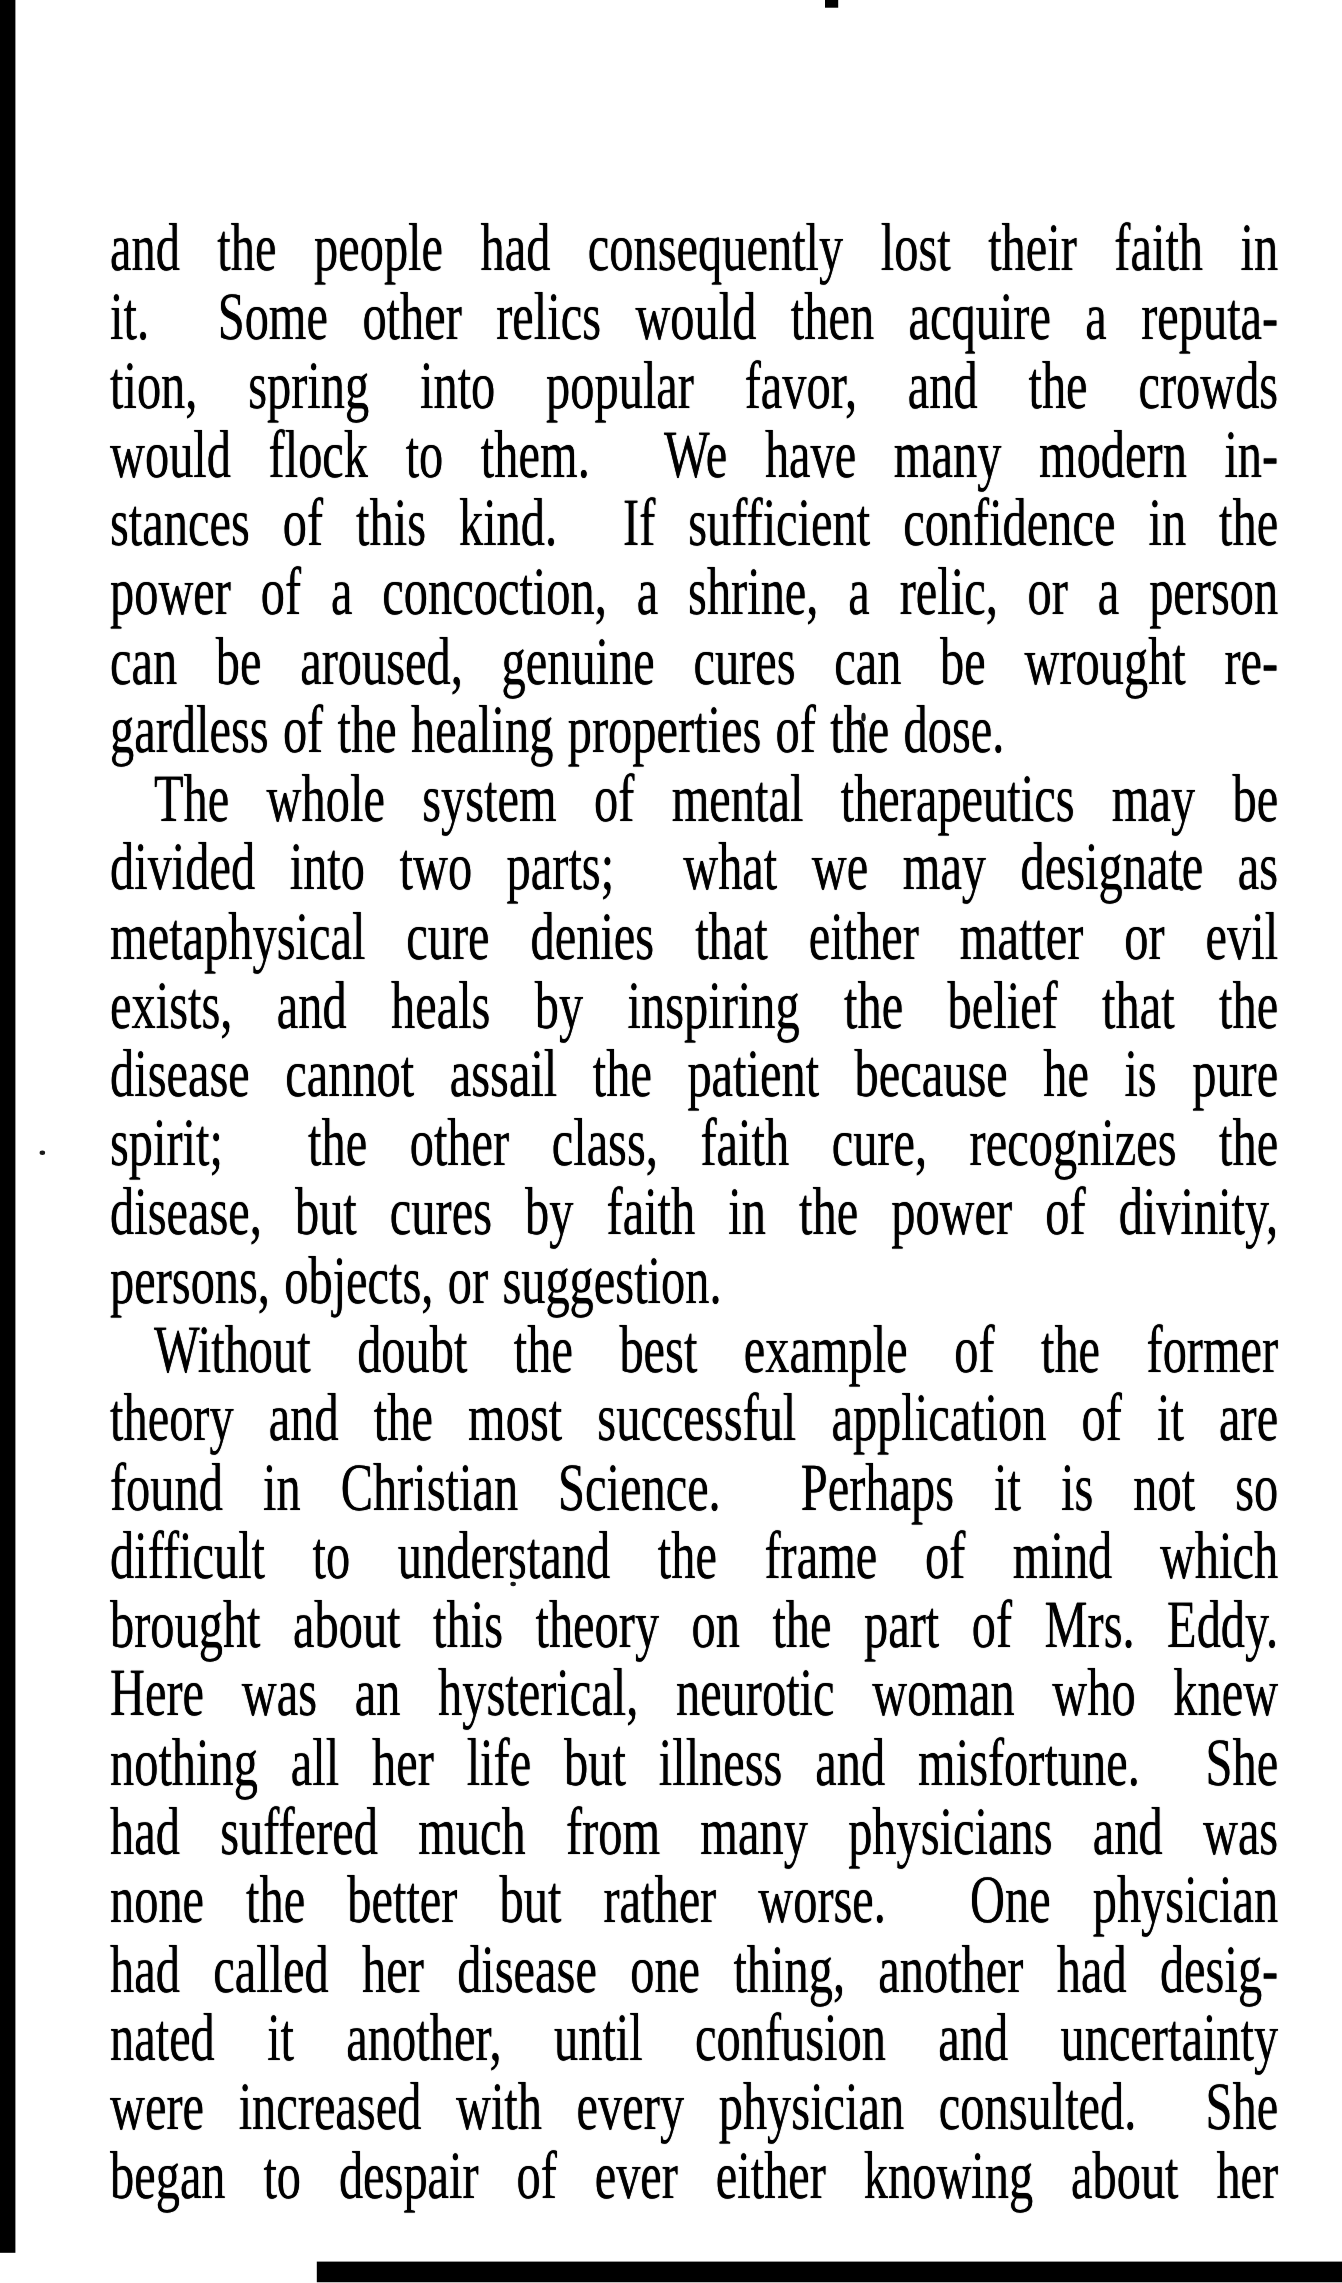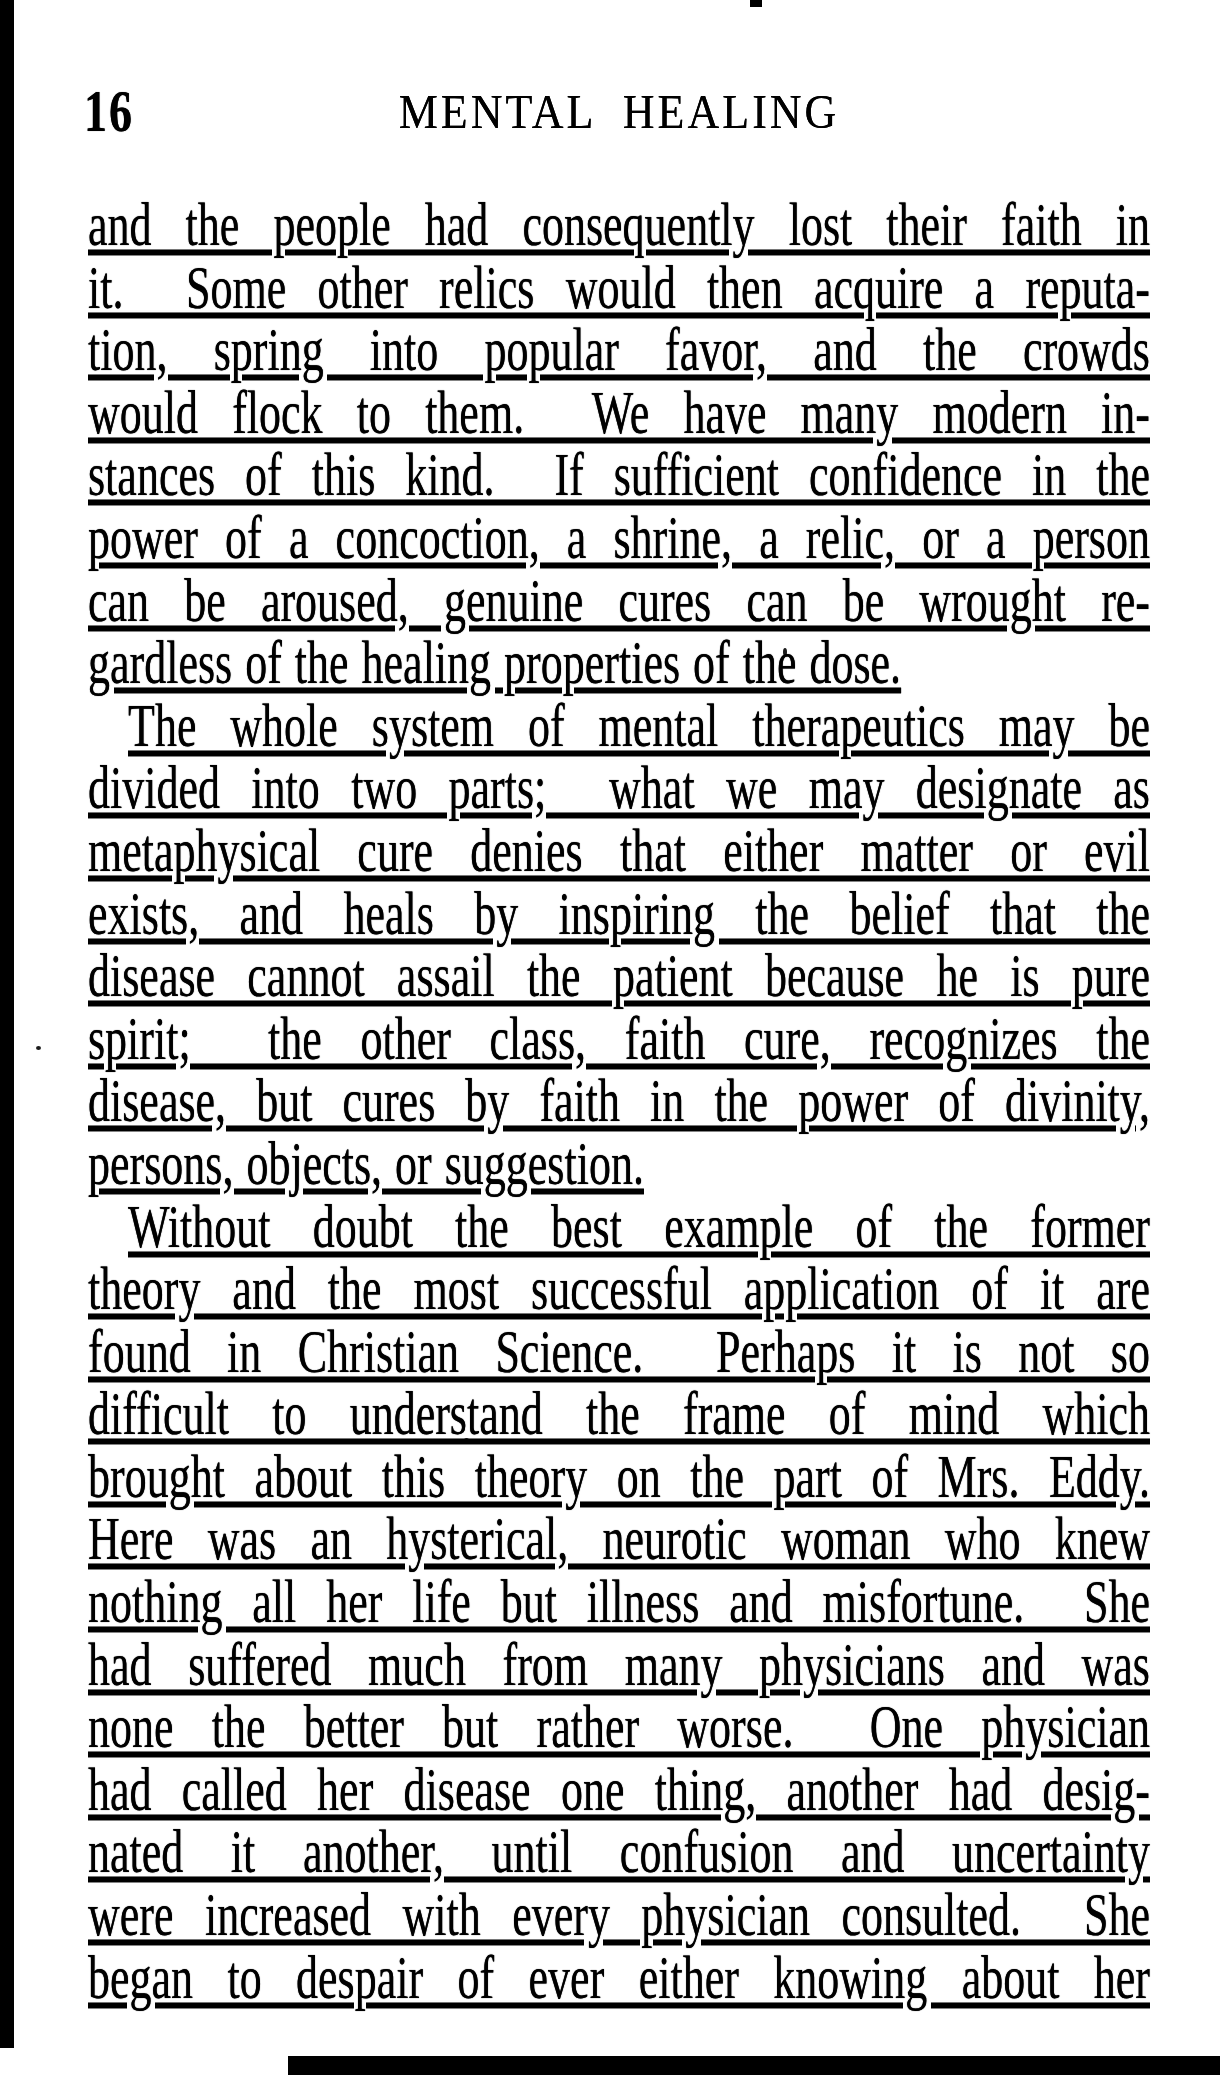--- a/index.html
+++ b/index.html
@@ -62,23 +62,22 @@
   .running-title span {
     display: inline-block;
     font-size: 44px; font-weight: 500;
     letter-spacing: 3px; word-spacing: 14px;
     transform: scaleY(1.12);
     text-shadow: 0 0 0.6px #000;
   }
 
   
   .text-column {
-    position: absolute; left: 88px; top: 195px;
+    position: absolute; left: 100px; top: 195px;
     width: 1062px;
-    text-decoration: underline;
   }
   .line {
     height: 62.6px; line-height: 62.6px;
     font-size: 44px;
     word-spacing: 2px;
     white-space: nowrap;
     transform: scaleY(1.4);
     transform-origin: 50% 50%;
     text-shadow: 0 0 0.7px #000;
     text-align: left;
@@ -96,26 +95,20 @@
 <div class="page">
 
   <div class="bar-left"></div>
   <div class="bar-bottom"></div>
   <div class="tick-top"></div>
   <div class="speck speck1"></div>
   <div class="speck speck2"></div>
   <div class="speck speck3"></div>
   <div class="speck speck4"></div>
 
-  <div class="head-row">
-    <div class="page-number">16</div>
-    <div class="running-title">
-      <span>MENTAL HEALING</span>
-    </div>
-  </div>
 
   <div class="text-column">
       <div class="line just">and the people had consequently lost their faith in</div>
       <div class="line just">it.&nbsp; Some other relics would then acquire a reputa-</div>
       <div class="line just">tion, spring into popular favor, and the crowds</div>
       <div class="line just">would flock to them.&nbsp; We have many modern in-</div>
       <div class="line just">stances of this kind.&nbsp; If sufficient confidence in the</div>
       <div class="line just">power of a concoction, a shrine, a relic, or a person</div>
       <div class="line just">can be aroused, genuine cures can be wrought re-</div>
       <div class="line">gardless of the healing properties of the dose.</div>

